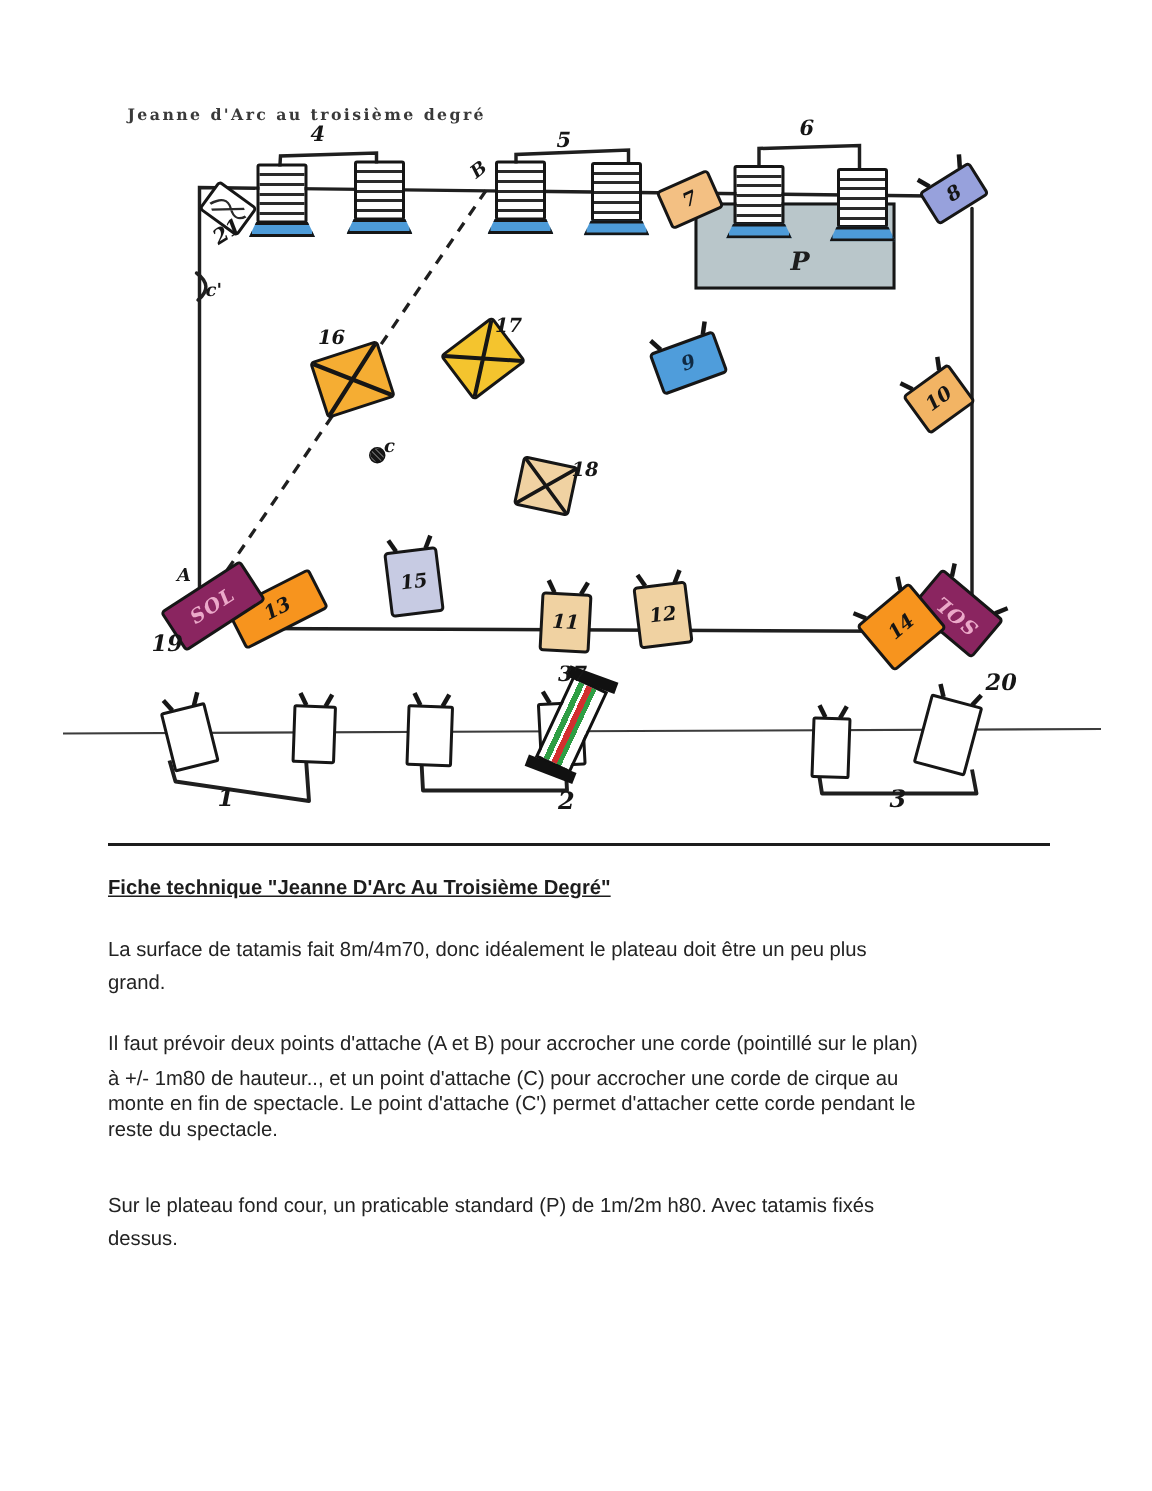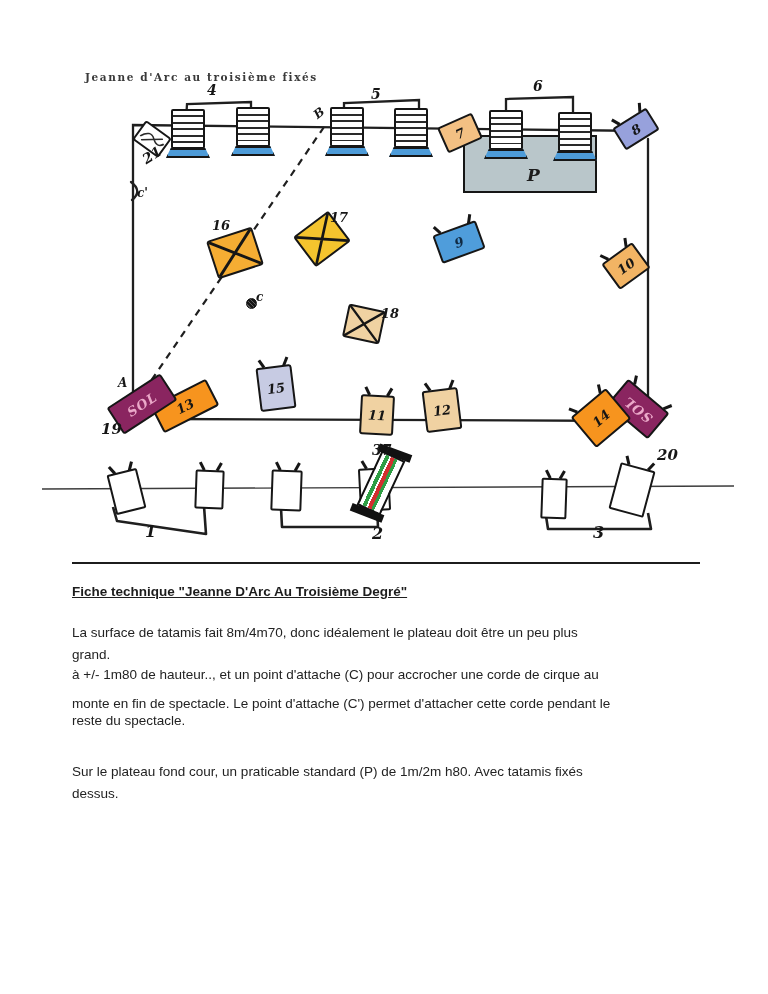--- a/index.html
+++ b/index.html
@@ -100,33 +100,33 @@
   .lg2{left:372px;top:526px;font-size:16px;}
   .lg3{left:593px;top:525px;font-size:16px;}
 
   
   .doc{position:absolute;left:72px;top:562px;width:628px;}
   .rule{border-top:2px solid #1c1c1c;height:0;}
   .doc h2{margin:20px 0 0;font-size:13.5px;font-weight:700;text-decoration:underline;color:#1d1d1d;}
   .para1{margin-top:23px;}
   .para1 div{line-height:22px;font-size:13.5px;}
   .p2l1{margin-top:21px;margin-bottom:6px;line-height:17px;font-size:13.5px;}
-  .p2l2{margin-bottom:12px;line-height:17px;font-size:13.5px;}
+  .p2l2{line-height:17px;font-size:13.5px;}
   .p2rest div{line-height:17px;font-size:13.5px;}
   .para3{margin-top:32px;}
   .para3 div{line-height:22px;font-size:13.5px;}
 </style>
 </head>
 <body>
 
 <div class="page">
 
   <div class="plan">
 
-    <span class="plan-title">Jeanne d'Arc au troisième fixés</span>
+    <span class="plan-title">Jeanne d'Arc au troisième degré</span>
 
     <svg class="lines" width="768" height="562" viewBox="0 0 768 562">
       <g fill="none" stroke="#1f1f1f" stroke-width="2.3" stroke-linecap="round">
         <path d="M133,396 L133,125 L648,131"></path>
         <path d="M648,139 L648,401"></path>
         <path d="M170,419 L638,421"></path>
         <path d="M186,121 L187,104 L251,102 L251,117"></path>
         <path d="M344,109 L344,103 L419,100 L419,111"></path>
         <path d="M506,111 L506,99 L573,97 L573,112"></path>
         <path d="M131,182 q12,9 1,18"></path>
@@ -255,20 +255,21 @@
 
   <div class="doc">
     <div class="rule"></div>
     <h2>Fiche technique "Jeanne D'Arc Au Troisième Degré"</h2>
 
     <div class="para1">
       <div>La surface de tatamis fait 8m/4m70, donc idéalement le plateau doit être un peu plus</div>
       <div>grand.</div>
     </div>
 
+    <div class="p2l1">Il faut prévoir deux points d'attache (A et B) pour accrocher une corde (pointillé sur le plan)</div>
     <div class="p2l2">à +/- 1m80 de hauteur.., et un point d'attache (C) pour accrocher une corde de cirque au</div>
     <div class="p2rest">
       <div>monte en fin de spectacle. Le point d'attache (C') permet d'attacher cette corde pendant le</div>
       <div>reste du spectacle.</div>
     </div>
 
     <div class="para3">
       <div>Sur le plateau fond cour, un praticable standard (P) de 1m/2m h80. Avec tatamis fixés</div>
       <div>dessus.</div>
     </div>

